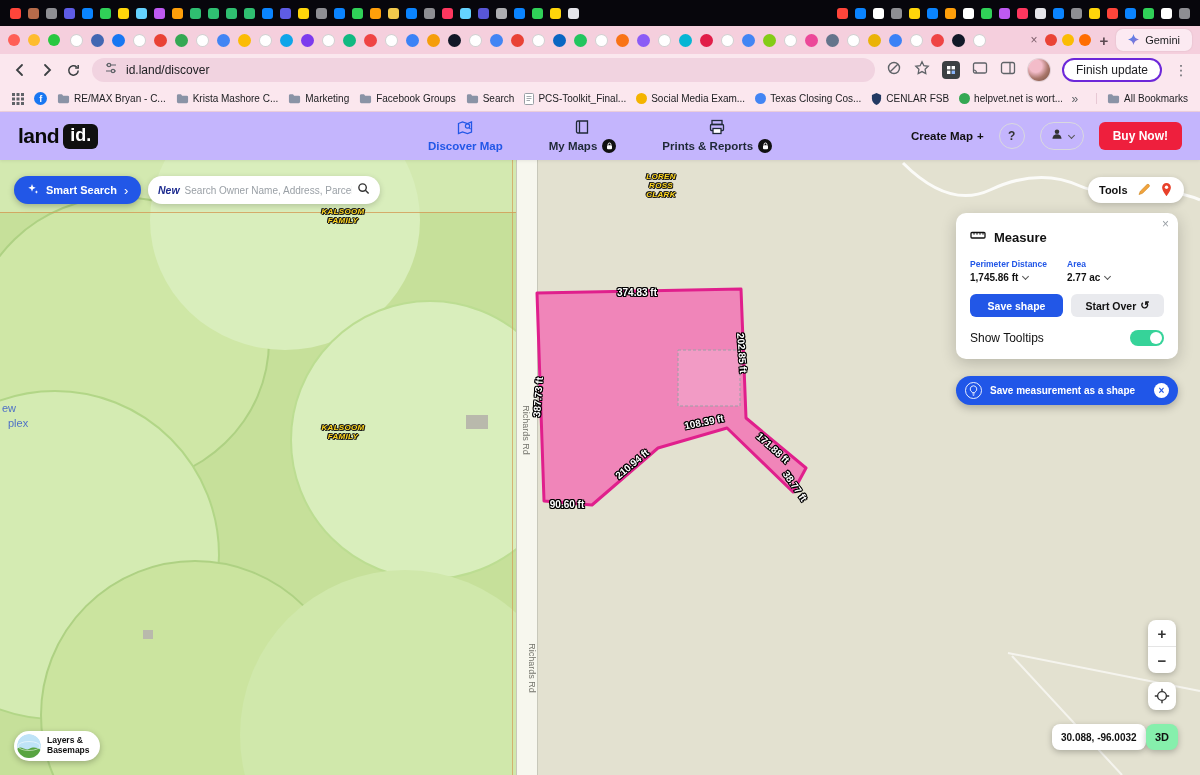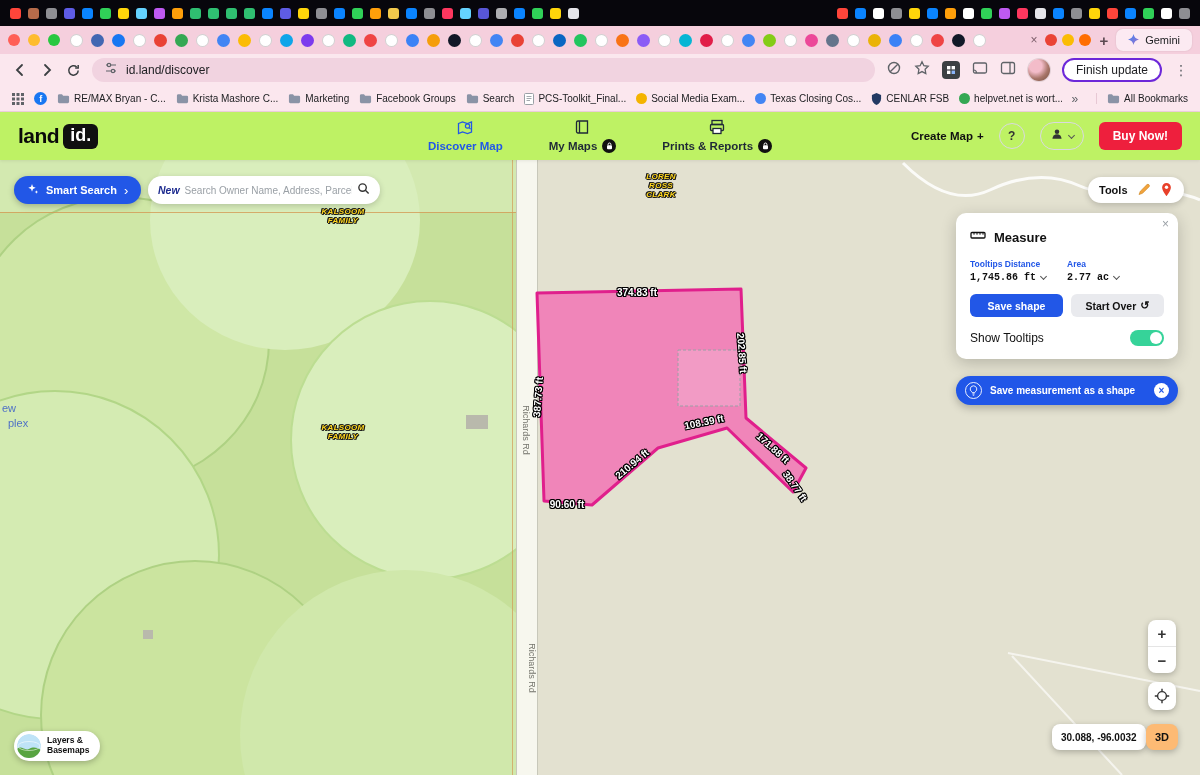--- a/index.html
+++ b/index.html
@@ -40,21 +40,21 @@
   .bookmarksbar { height:26px; background:#fbe7ee; display:flex; align-items:center; padding:0 12px; gap:9px; font-size:10px; color:#202124; border-bottom:1px solid #eed0dc; }
   .bm-items { display:flex; align-items:center; gap:10px; overflow:hidden; }
   .bm-item { display:flex; align-items:center; gap:4px; white-space:nowrap; flex:0 0 auto; }
   .bm-ic { display:flex; align-items:center; }
   .bm-dot { width:11px; height:11px; border-radius:50%; display:inline-block; }
   .bm-overflow { color:#5f6368; font-size:12px; }
   .bm-spacer { flex:1; }
   .all-bm { border-left:1px solid #e7c8d4; padding-left:10px; }
 
   
-  .appheader { height:48px; background:#bef264; display:flex; align-items:center; padding:0 18px; position:relative; box-shadow:0 1px 3px rgba(0,0,0,.08); z-index:6; }
+  .appheader { height:48px; background:#c4b5fd; display:flex; align-items:center; padding:0 18px; position:relative; box-shadow:0 1px 3px rgba(0,0,0,.08); z-index:6; }
   .logo { display:flex; align-items:center; gap:4px; font-weight:800; font-size:21px; color:#0a0a0a; letter-spacing:-.5px; }
   .logo-id { background:#101010; color:#fff; border-radius:6px; padding:1px 7px 3px; font-size:18px; letter-spacing:0; }
   .mainnav { position:absolute; left:0; right:0; top:0; height:100%; display:flex; justify-content:center; align-items:center; gap:46px; pointer-events:none; }
   .nav-item { display:flex; flex-direction:column; align-items:center; gap:2px; pointer-events:auto; font-size:11.5px; font-weight:700; color:#1f2937; }
   .nav-item.active { color:#2257e7; }
   .nav-label-row { display:flex; align-items:center; gap:5px; }
   .lock-badge { width:14px; height:14px; border-radius:50%; background:#111; display:flex; align-items:center; justify-content:center; }
   .header-right { margin-left:auto; display:flex; align-items:center; gap:15px; z-index:2; }
   .create-map { font-size:11.5px; font-weight:700; color:#111; display:flex; gap:4px; align-items:center; }
   .help-btn { width:26px; height:26px; border-radius:50%; border:1px solid #d9d9df; display:flex; align-items:center; justify-content:center; font-size:12px; font-weight:700; color:#333; }
@@ -95,21 +95,21 @@
   .ms-ph { font-size:10px; color:#9aa0a6; flex:1; white-space:nowrap; overflow:hidden; }
   .tools-pill { position:absolute; left:1088px; top:17px; height:26px; background:#fff; border-radius:13px; display:flex; align-items:center; gap:9px; padding:0 11px; box-shadow:0 2px 6px rgba(0,0,0,.2); font-size:11px; font-weight:600; color:#111; }
 
   .measure-card { position:absolute; left:956px; top:53px; width:222px; background:#fff; border-radius:10px; box-shadow:0 4px 16px rgba(0,0,0,.2); padding:14px 14px 13px; }
   .card-x { position:absolute; right:9px; top:4px; color:#9aa0a6; font-size:12px; }
   .mc-head { display:flex; align-items:center; gap:8px; }
   .mc-title { font-size:13px; font-weight:700; color:#111; }
   .mc-metrics { display:flex; margin-top:12px; }
   .mc-col { width:112px; }
   .mc-label { font-size:8.5px; font-weight:700; color:#2257e7; display:block; }
-  .mc-valrow { display:flex; align-items:center; margin-top:3px; font-size:10px; font-weight:700; color:#111;font-family:Liberation Mono, monospace; }
+  .mc-valrow { display:flex; align-items:center; margin-top:3px; font-size:10px; font-weight:700; color:#111; }
   .mc-valrow .chev { margin-left:5px; }
   .mc-buttons { display:flex; gap:8px; margin-top:11px; }
   .btn-save { flex:1; height:23px; background:#2257e7; color:#fff; border-radius:6px; display:flex; align-items:center; justify-content:center; font-size:10.5px; font-weight:700; }
   .btn-startover { flex:1; height:23px; background:#e9eaee; color:#111; border-radius:6px; display:flex; align-items:center; justify-content:center; gap:4px; font-size:10.5px; font-weight:700; }
   .undo { font-size:11px; }
   .mc-tooltips { display:flex; align-items:center; justify-content:space-between; margin-top:13px; }
   .mc-tooltips > span:first-child { font-size:12px; color:#111; }
   .toggle { width:34px; height:16px; border-radius:8px; background:#36d399; position:relative; display:inline-block; }
   .toggle .knob { position:absolute; right:2px; top:2px; width:12px; height:12px; border-radius:50%; background:#fff; }
 
@@ -121,21 +121,21 @@
   .layers-pill { position:absolute; left:14px; top:571px; height:30px; background:#fff; border-radius:15px; display:flex; align-items:center; gap:6px; padding:3px 10px 3px 3px; box-shadow:0 2px 6px rgba(0,0,0,.25); }
   .globe { width:24px; height:24px; border-radius:50%; overflow:hidden; display:flex; }
   .layers-text { font-size:8.5px; font-weight:800; color:#111; line-height:1.15; }
   .layers-text span { display:block; }
 
   .zoom-stack { position:absolute; left:1148px; top:460px; width:28px; background:#fff; border-radius:8px; box-shadow:0 2px 6px rgba(0,0,0,.25); overflow:hidden; }
   .zoom-btn { height:26px; display:flex; align-items:center; justify-content:center; font-size:15px; color:#333; font-weight:600; }
   .zoom-div { height:1px; background:#e5e5e5; }
   .locate-btn { position:absolute; left:1148px; top:522px; width:28px; height:28px; background:#fff; border-radius:8px; box-shadow:0 2px 6px rgba(0,0,0,.25); display:flex; align-items:center; justify-content:center; }
   .coords-pill { position:absolute; left:1052px; top:564px; height:26px; background:#fff; border-radius:8px; box-shadow:0 2px 6px rgba(0,0,0,.25); display:flex; align-items:center; padding:0 9px; font-size:10px; font-weight:700; color:#111; }
-  .btn-3d { position:absolute; left:1146px; top:564px; width:32px; height:26px; background:#fdba74; border-radius:8px; box-shadow:0 2px 6px rgba(0,0,0,.25); display:flex; align-items:center; justify-content:center; font-size:11px; font-weight:800; color:#111; }
+  .btn-3d { position:absolute; left:1146px; top:564px; width:32px; height:26px; background:#86efac; border-radius:8px; box-shadow:0 2px 6px rgba(0,0,0,.25); display:flex; align-items:center; justify-content:center; font-size:11px; font-weight:800; color:#111; }
 </style>
 </head>
 <body>
 
 <div class="menubar">
   <div class="mb-group" id="mb-left">
       <span class="mb-dot" style="background: rgb(255, 69, 58);"></span>
       <span class="mb-dot" style="background: rgb(183, 107, 74);"></span>
       <span class="mb-dot" style="background: rgb(142, 142, 147);"></span>
       <span class="mb-dot" style="background: rgb(94, 92, 230);"></span>
@@ -583,21 +583,21 @@
     <span class="card-x">×</span>
     <div class="mc-head">
       <span><svg width="16" height="16" viewBox="0 0 16 16">
             <rect x="1" y="5.5" width="14" height="5.5" rx="1" fill="none" stroke="#111" stroke-width="1.3"></rect>
             <path d="M4 5.5v2.2M7 5.5v2.2M10 5.5v2.2M13 5.5v2.2" stroke="#111" stroke-width="1"></path>
           </svg></span>
       <span class="mc-title">Measure</span>
     </div>
     <div class="mc-metrics">
       <div class="mc-col">
-        <span class="mc-label">Tooltips Distance</span>
+        <span class="mc-label">Perimeter Distance</span>
         <span class="mc-valrow">
           <span>1,745.86 ft</span>
           <span class="chev"></span>
         </span>
       </div>
       <div class="mc-col">
         <span class="mc-label">Area</span>
         <span class="mc-valrow">
           <span>2.77 ac</span>
           <span class="chev"></span>

